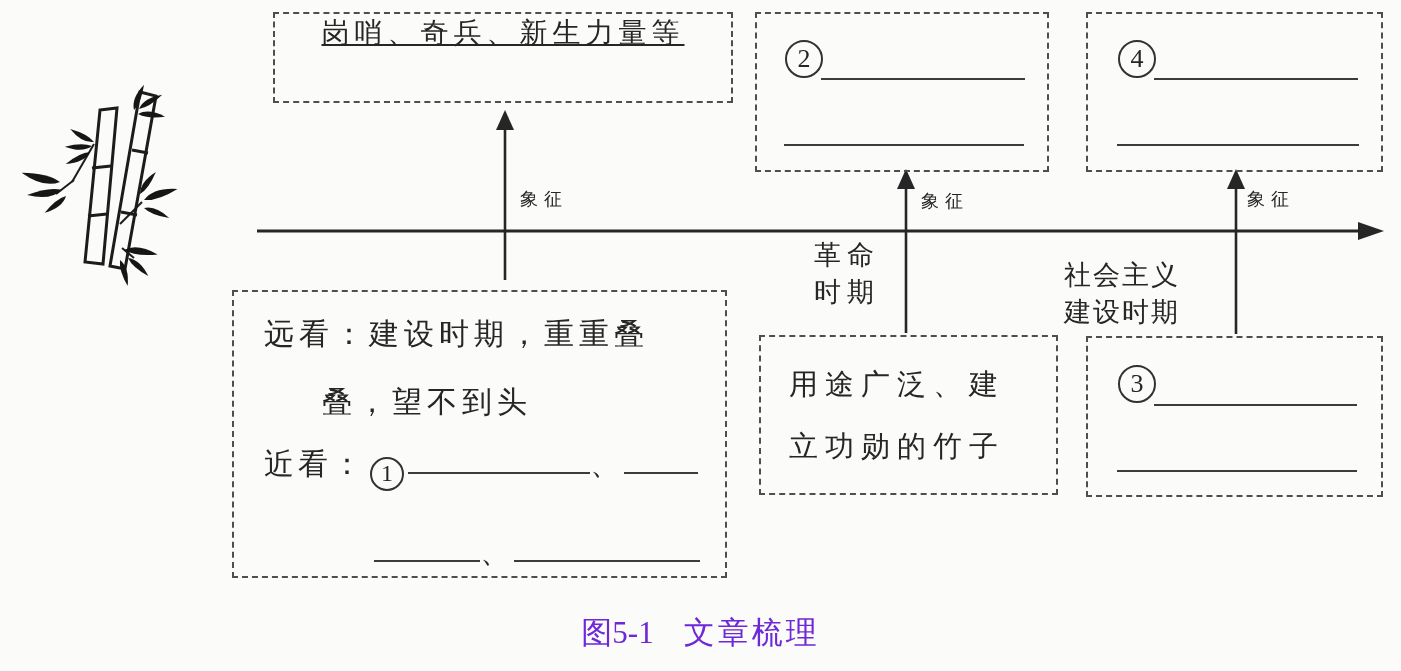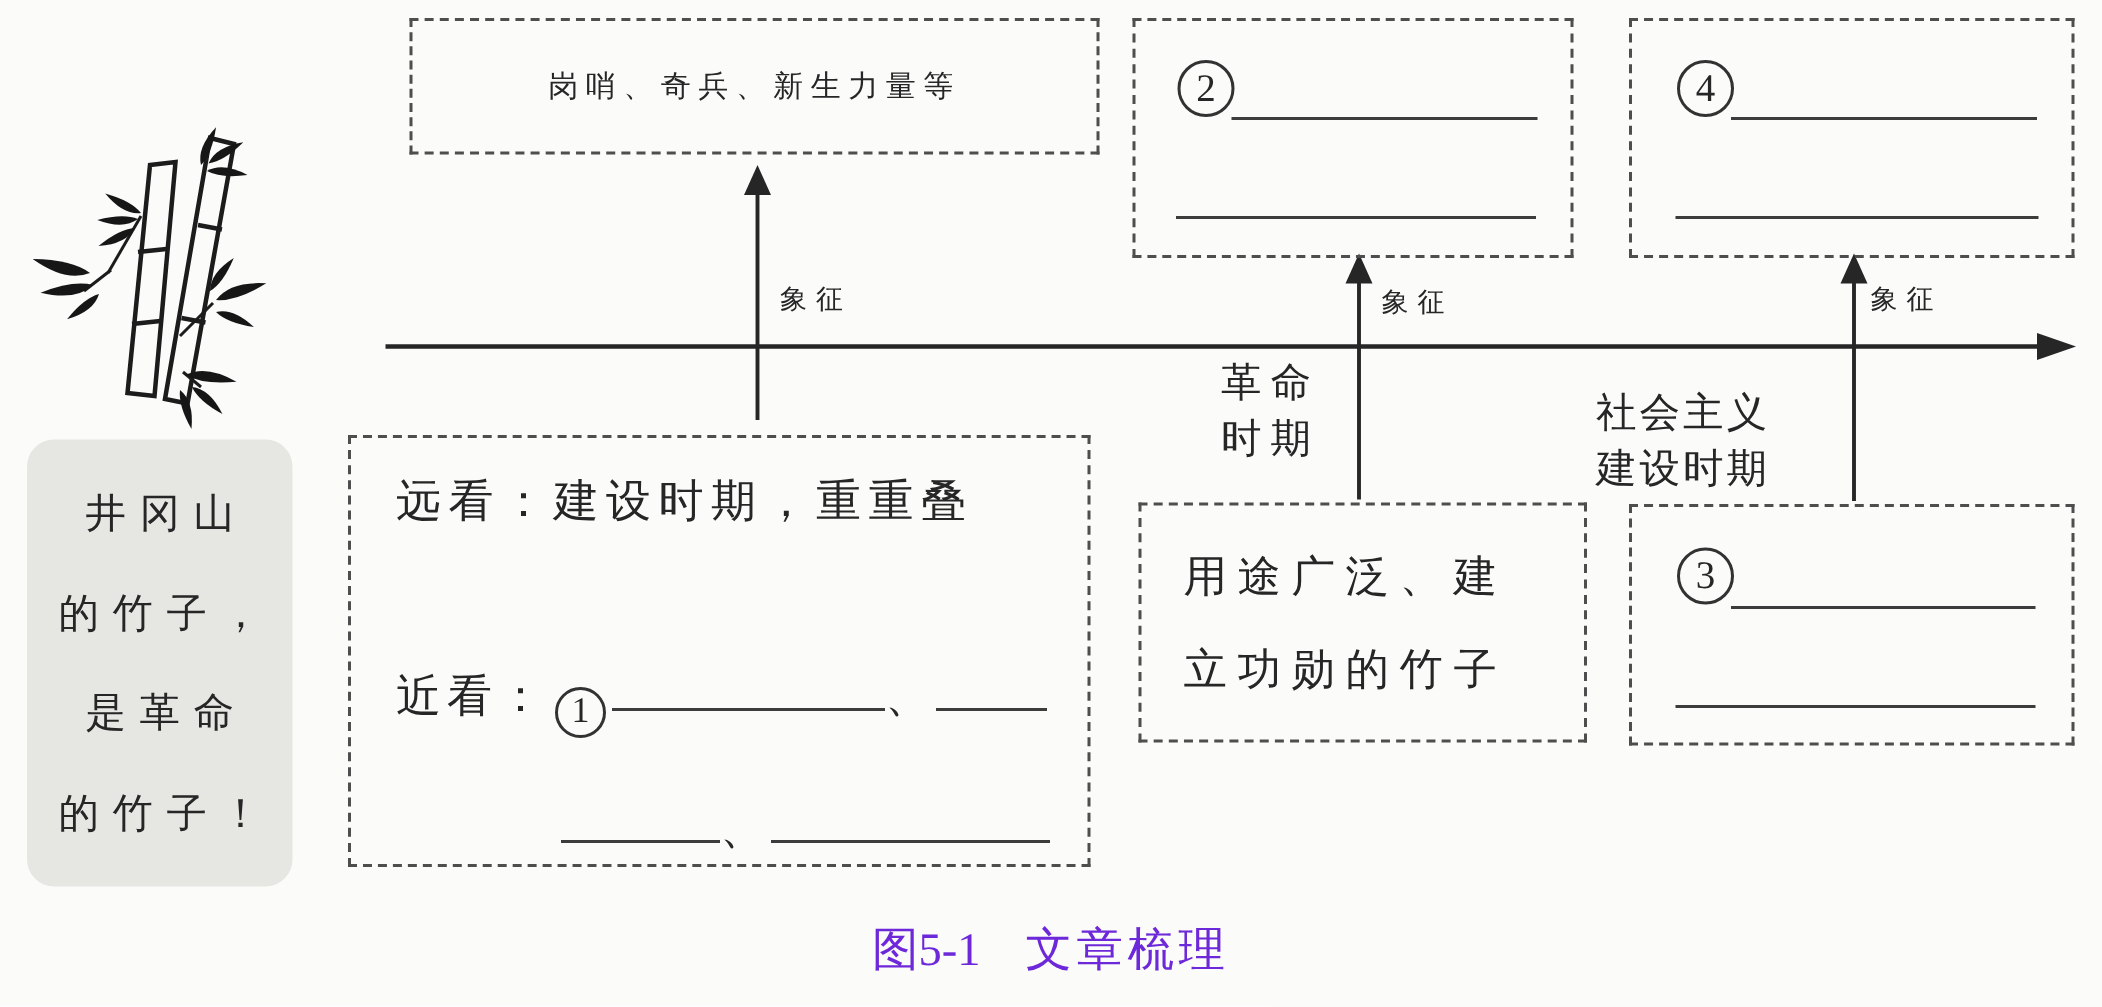--- a/index.html
+++ b/index.html
@@ -27,22 +27,22 @@
   }
   .intro .iline{padding-left:9px;white-space:nowrap;}
   .pill{
     left:615px;top:188px;width:130px;height:80px;border-radius:14px;
     display:flex;align-items:center;justify-content:center;
     font-size:31px;letter-spacing:8px;z-index:3;background:#e4e4e1;
   }
   .pill span{padding-left:8px;}
   .topbox{
     left:273px;top:12px;width:460px;height:91px;
-    display:flex;align-items:center;justify-content:center;
-    font-size:20px;letter-spacing:5px;
+    display:flex;justify-content:center;
+    font-size:28px;letter-spacing:5px;text-decoration:underline;
   }
   .obsbox{left:232px;top:290px;width:495px;height:288px;font-size:30px;}
   .obsline{position:absolute;white-space:nowrap;letter-spacing:5px;}
   .blank{
     display:inline-block;border-bottom:2.5px solid #3c3c3c;height:4px;
     vertical-align:baseline;
   }
   .circ{
     display:inline-flex;align-items:center;justify-content:center;
     width:34px;height:34px;border:2px solid #323232;border-radius:50%;
@@ -114,33 +114,28 @@
       <path d="M0,0 Q9,-8 27,-3 Q10,3 0,0" transform="translate(44,114) rotate(148)"></path>
       <path d="M0,0 Q9,-8 27,-3 Q10,3 0,0" transform="translate(122,118) rotate(-12) scale(1.3)"></path>
       <path d="M0,0 Q9,-8 27,-3 Q10,3 0,0" transform="translate(122,126) rotate(28)"></path>
       <path d="M0,0 Q9,-8 27,-3 Q10,3 0,0" transform="translate(118,112) rotate(-48)"></path>
       <path d="M0,0 Q9,-8 27,-3 Q10,3 0,0" transform="translate(102,168) rotate(14) scale(1.25)"></path>
       <path d="M0,0 Q9,-8 27,-3 Q10,3 0,0" transform="translate(106,176) rotate(48)"></path>
       <path d="M0,0 Q9,-8 27,-3 Q10,3 0,0" transform="translate(98,178) rotate(80)"></path>
     </g>
   </svg>
 
-  <div class="gpanel intro">
-    <div class="iline">井冈山</div>
-    <div class="iline">的竹子，</div>
-    <div class="iline">是革命</div>
-    <div class="iline">的竹子！</div>
-  </div>
 
   <div class="dbox topbox">
     <span>岗哨、奇兵、新生力量等</span>
   </div>
 
   <div class="dbox obsbox">
     <div class="obsline" style="left:30px;top:22px;">远看：建设时期，重重叠</div>
+    <div class="obsline" style="left:88px;top:90px;">叠，望不到头</div>
     <div class="obsline" style="left:30px;top:152px;letter-spacing:4px;">
       <span>近看：</span><span class="circ circ-inline">
           <span>1</span>
         </span><span class="blank" style="width:182px;"></span><span>、</span><span class="blank" style="width:74px;"></span>
     </div>
     <div class="obsline" style="left:140px;top:240px;letter-spacing:4px;">
       <span class="blank" style="width:106px;"></span><span>、</span><span class="blank" style="width:186px;"></span>
     </div>
   </div>
 

